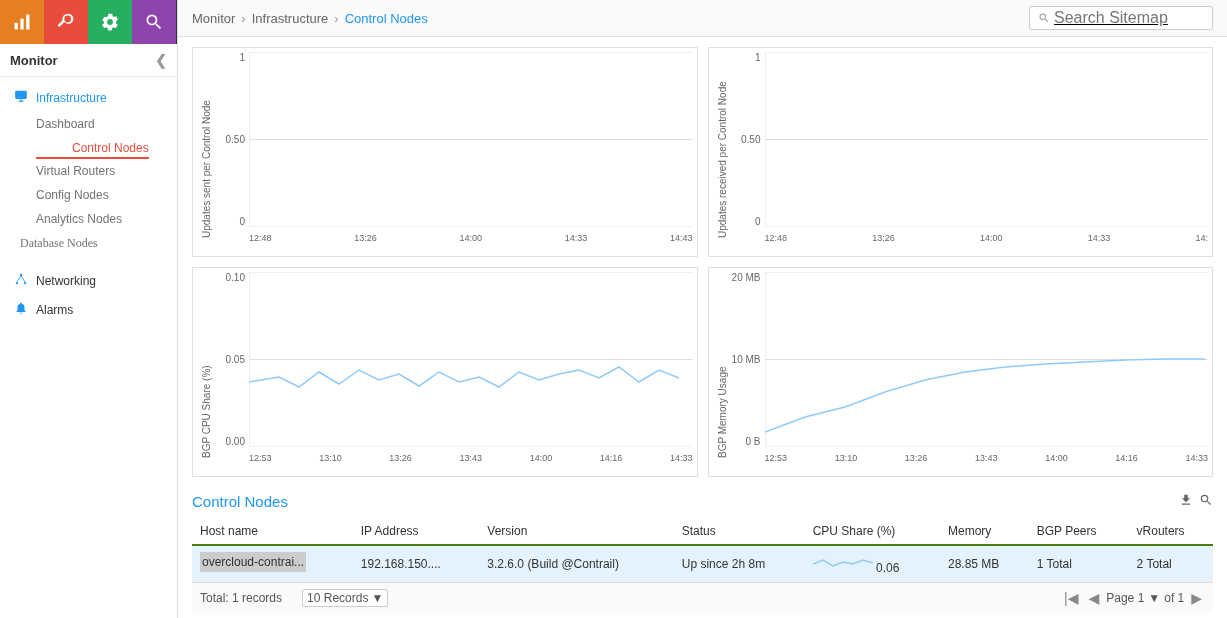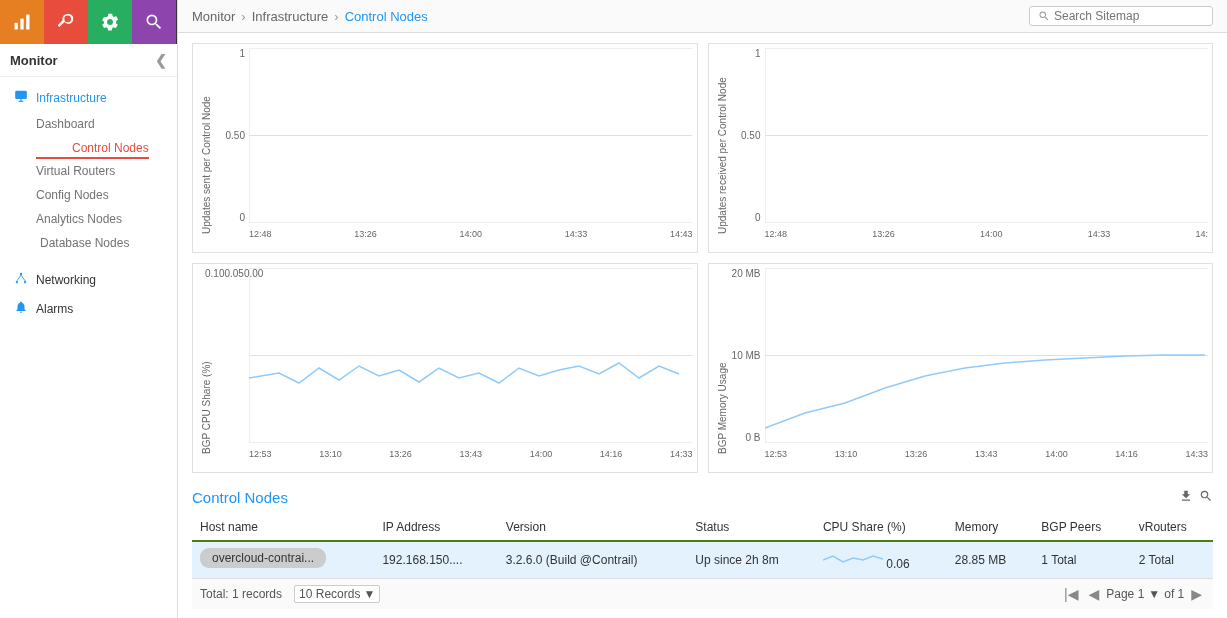--- a/index.html
+++ b/index.html
@@ -24,44 +24,44 @@
     .sidebar-item .item-icon { margin-right: 8px; color: #2196F3; }
     .sidebar-sub-item { padding: 5px 0 5px 36px; cursor: pointer; color: #737373; font-size: 12px; }
 
     
     #main { flex: 1; display: flex; flex-direction: column; overflow: hidden; }
     .topbar { display: flex; align-items: center; justify-content: space-between; padding: 6px 14px; border-bottom: 1px solid #ddd; background: #fafafa; }
     .breadcrumb { display: flex; align-items: center; gap: 6px; font-size: 13px; color: #666; }
     .breadcrumb .sep { color: #999; }
     .breadcrumb .active-crumb { color: #2196F3; }
     .search-box { display: flex; align-items: center; border: 1px solid #ccc; border-radius: 3px; padding: 2px 8px; gap: 4px; background: #fff; }
-    .search-box input { border: none; outline: none; font-size: 12px; width: 150px; }
+    .search-box input { border: none; outline: none; font-size: 16px; width: 150px; text-decoration: underline; }
 
     .content { flex: 1; overflow-y: auto; padding: 10px 14px; }
 
     
     .charts-row { display: flex; gap: 10px; margin-bottom: 10px; }
     .chart-box { flex: 1; border: 1px solid #e0e0e0; background: #fff; padding: 4px; position: relative; height: 210px; }
 
     
     .section-header { display: flex; align-items: center; justify-content: space-between; margin-bottom: 8px; }
     .section-title { color: #2196F3; font-size: 15px; font-weight: normal; }
     .section-actions { display: flex; gap: 6px; }
     .icon-btn { cursor: pointer; color: #666; font-size: 14px; }
 
     .data-table { width: 100%; border-collapse: collapse; font-size: 12px; }
     .data-table th { text-align: left; padding: 6px 8px; border-bottom: 2px solid #4d7c0f; color: #333; font-weight: normal; white-space: nowrap; }
     .data-table td { padding: 6px 8px; border-bottom: 1px solid #eee; white-space: nowrap; }
     .selected-row td { background: #e3f2fd !important; }
 
-    .hostname-cell { background: #ccc; padding: 3px 12px; border-radius: 9px; display: inline-block; max-width: 140px; overflow: hidden; text-overflow: ellipsis; }
+    .hostname-cell { background: #ccc; padding: 3px 2px; border-radius: 0; display: inline-block; max-width: 140px; overflow: hidden; text-overflow: ellipsis; }
 
     
     .table-footer { display: flex; align-items: center; justify-content: space-between; padding: 6px 8px; border-top: 1px solid #ddd; background: #fafafa; font-size: 12px; }
-    .footer-left { display: flex; align-items: center; gap: 12px; color: #555; }
+    .footer-left { display: flex; align-items: center; gap: 20px; color: #555; }
     .records-dropdown { display: flex; align-items: center; gap: 3px; cursor: pointer; border: 1px solid #ccc; padding: 1px 4px; border-radius: 2px; background: #fff; }
     .footer-right { display: flex; align-items: center; gap: 4px; color: #555; }
     .nav-btn { cursor: pointer; color: #888; font-size: 14px; padding: 0 3px; }
   </style>
 </head>
 <body>
 
 <div id="sidebar">
   <div class="top-icons">
     <div class="top-icon active-bar">
@@ -102,21 +102,21 @@
             <line x1="12" y1="17" x2="12" y2="21" stroke="#2196F3" stroke-width="2"></line>
           </svg>
       </span>
       <span>Infrastructure</span>
     </div>
     <div class="sidebar-sub-item" style="padding-left:36px;">Dashboard</div>
     <div style="padding: 5px 0 5px 36px; cursor:pointer; color:#e74c3c; border-bottom: 2px solid #e74c3c; display:inline-block; padding-bottom:2px; margin-left:36px;">Control Nodes</div>
     <div class="sidebar-sub-item" style="padding-left:36px;">Virtual Routers</div>
     <div class="sidebar-sub-item" style="padding-left:36px;">Config Nodes</div>
     <div class="sidebar-sub-item" style="padding-left:36px;">Analytics Nodes</div>
-    <div class="sidebar-sub-item" style="padding-left:40px;">Database Nodes</div>
+    <div class="sidebar-sub-item" style="padding-left:20px;font-family:Liberation Serif, serif;">Database Nodes</div>
   </div>
 
   <div class="sidebar-item" style="margin-top:4px;">
     <span class="item-icon">
       <svg width="14" height="14" viewBox="0 0 24 24" fill="#2196F3">
           <circle cx="12" cy="5" r="2"></circle>
           <circle cx="5" cy="19" r="2"></circle>
           <circle cx="19" cy="19" r="2"></circle>
           <line x1="12" y1="7" x2="5" y2="17" stroke="#2196F3" stroke-width="1.5"></line>
           <line x1="12" y1="7" x2="19" y2="17" stroke="#2196F3" stroke-width="1.5"></line>
@@ -212,21 +212,21 @@
       </div>
     </div>
 
     <div class="charts-row">
 
       <div class="chart-box">
         <div style="position:absolute; left:8px; top:0; bottom:18px; display:flex; align-items:center; writing-mode:vertical-rl; transform:rotate(180deg); font-size:10px; color:#666; white-space:nowrap;">
           <span>BGP CPU Share (%)</span>
         </div>
         <div style="margin-left:52px; margin-bottom:18px; height:175px; position:relative;">
-          <div style="position:absolute; left:-44px; top:0; height:100%; display:flex; flex-direction:row; justify-content:space-between; font-size:10px; color:#666; text-align:right; width:40px;">
+          <div style="position:absolute; left:-44px; top:0; height:100%; display:flex; flex-direction:column; justify-content:space-between; font-size:10px; color:#666; text-align:right; width:40px;">
             <span>0.10</span>
             <span>0.05</span>
             <span>0.00</span>
           </div>
           <svg width="100%" height="100%">
             <line x1="0" y1="0" x2="100%" y2="0" stroke="#e0e0e0" stroke-width="1"></line>
             <line x1="0" y1="50%" x2="100%" y2="50%" stroke="#e0e0e0" stroke-width="1"></line>
             <line x1="0" y1="100%" x2="100%" y2="100%" stroke="#e0e0e0" stroke-width="1"></line>
             <line x1="0" y1="0" x2="0" y2="100%" stroke="#e0e0e0" stroke-width="1"></line>
 

